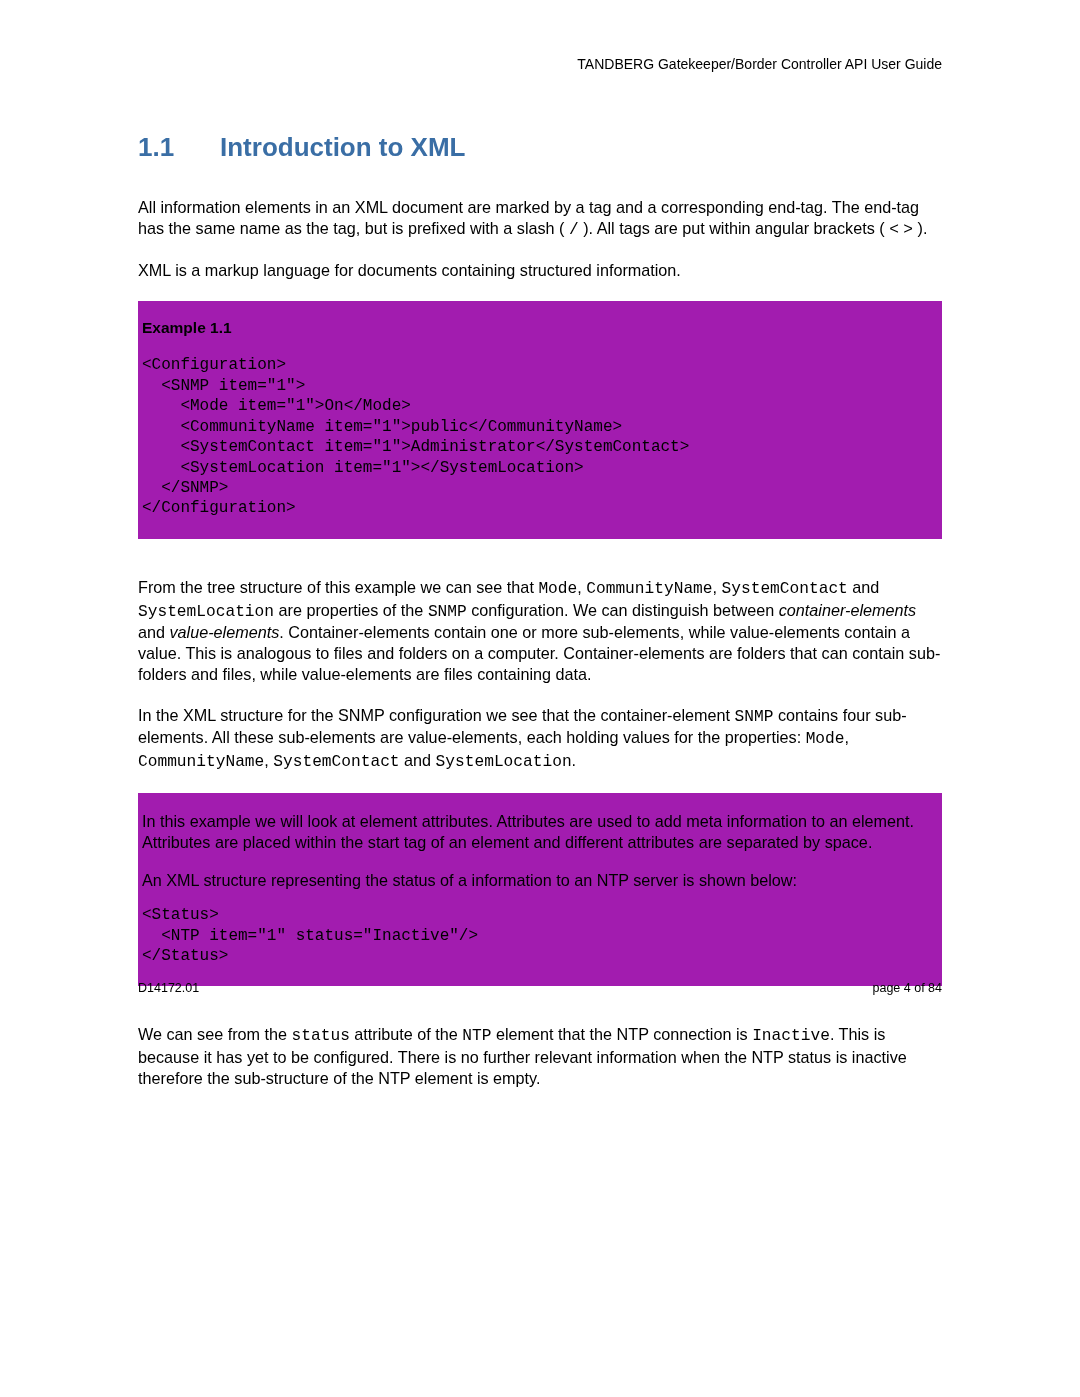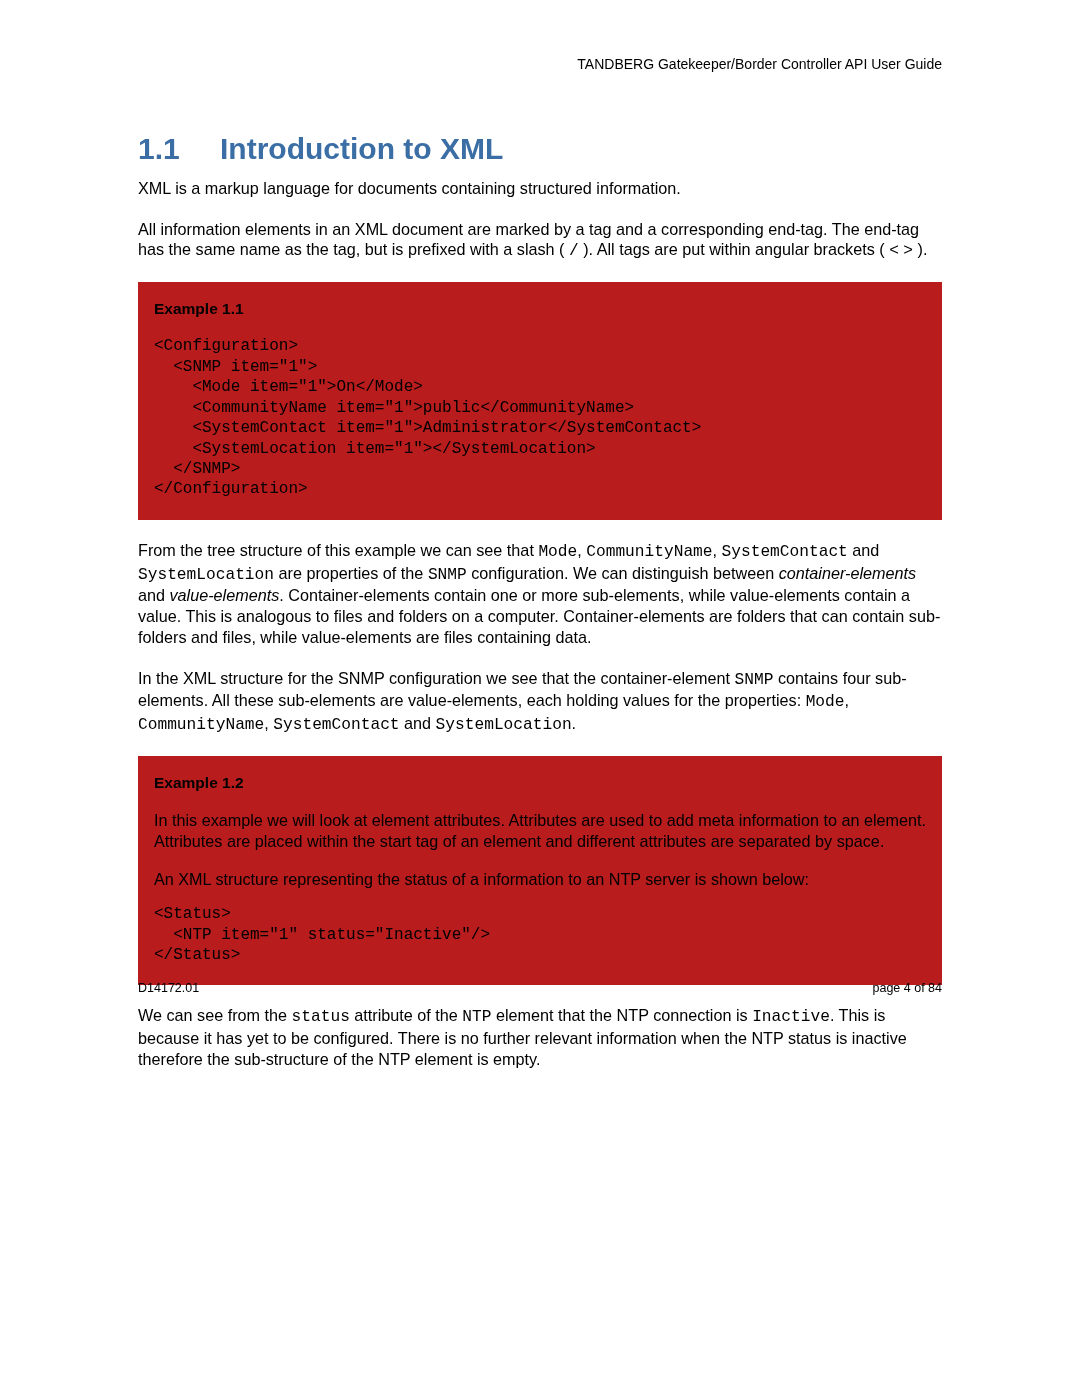--- a/index.html
+++ b/index.html
@@ -15,41 +15,41 @@
     padding: 56px 138px 50px 138px;
     position: relative;
   }
   .header-text {
     text-align: right;
     font-size: 14px;
     color: #000;
     margin-bottom: 60px;
   }
   .section-heading {
-    font-size: 30px;
+    font-size: 26px;
     font-weight: bold;
     color: #3A6EA5;
-    margin-bottom: 12px;
+    margin-bottom: 34px;
   }
   .section-heading .num {
     display: inline-block;
     width: 82px;
   }
   p.body {
     font-size: 16.2px;
     line-height: 1.28;
     margin-bottom: 20px;
     color: #000;
   }
   p.body.last { margin-bottom: 16px; }
   .example-box {
-    background: #b91c1c;
-    padding: 18px 16px 20px 16px;
+    background: #a21caf;
+    padding: 18px 16px 20px 4px;
     margin-top: 6px;
-    margin-bottom: 20px;
+    margin-bottom: 38px;
   }
   .example-title {
     font-weight: bold;
     font-size: 15.5px;
     margin-bottom: 18px;
   }
   .example-box p.body { margin-bottom: 18px; }
   .example-box p.body:last-of-type { margin-bottom: 0; }
   pre.code {
     font-family: "Courier New", Courier, monospace;
@@ -79,25 +79,25 @@
 <body>
 
 <div class="page">
 
   <div class="header-text">TANDBERG Gatekeeper/Border Controller API User Guide</div>
 
   <h1 class="section-heading">
     <span class="num">1.1</span><span>Introduction to XML</span>
   </h1>
 
-  <p class="body">XML is a markup language for documents containing structured information.</p>
-
   <p class="body">
     <span>All information elements in an XML document are marked by a tag and a corresponding end-tag. The end-tag has the same name as the tag, but is prefixed with a slash ( </span><code class="inline">/</code><span> ). All tags are put within angular brackets ( </span><code class="inline">&lt;</code><span> </span><code class="inline">&gt;</code><span> ).</span>
   </p>
+
+  <p class="body">XML is a markup language for documents containing structured information.</p>
 
   <div class="example-box">
     <div class="example-title">Example 1.1</div>
     <pre class="code">&lt;Configuration&gt;
   &lt;SNMP item="1"&gt;
     &lt;Mode item="1"&gt;On&lt;/Mode&gt;
     &lt;CommunityName item="1"&gt;public&lt;/CommunityName&gt;
     &lt;SystemContact item="1"&gt;Administrator&lt;/SystemContact&gt;
     &lt;SystemLocation item="1"&gt;&lt;/SystemLocation&gt;
   &lt;/SNMP&gt;
@@ -106,21 +106,20 @@
 
   <p class="body">
     <span>From the tree structure of this example we can see that </span><code class="inline">Mode</code><span>, </span><code class="inline">CommunityName</code><span>, </span><code class="inline">SystemContact</code><span> and </span><code class="inline">SystemLocation</code><span> are properties of the </span><code class="inline">SNMP</code><span> configuration. We can distinguish between </span><em>container-elements</em><span> and </span><em>value-elements</em><span>. Container-elements contain one or more sub-elements, while value-elements contain a value. This is analogous to files and folders on a computer. Container-elements are folders that can contain sub-folders and files, while value-elements are files containing data.</span>
   </p>
 
   <p class="body">
     <span>In the XML structure for the SNMP configuration we see that the container-element </span><code class="inline">SNMP</code><span> contains four sub-elements. All these sub-elements are value-elements, each holding values for the properties: </span><code class="inline">Mode</code><span>, </span><code class="inline">CommunityName</code><span>, </span><code class="inline">SystemContact</code><span> and </span><code class="inline">SystemLocation</code><span>.</span>
   </p>
 
   <div class="example-box">
-    <div class="example-title">Example 1.2</div>
     <p class="body">In this example we will look at element attributes. Attributes are used to add meta information to an element. Attributes are placed within the start tag of an element and different attributes are separated by space.</p>
     <p class="body">An XML structure representing the status of a information to an NTP server is shown below:</p>
     <pre class="code">&lt;Status&gt;
   &lt;NTP item="1" status="Inactive"/&gt;
 &lt;/Status&gt;</pre>
   </div>
 
   <p class="body last">
     <span>We can see from the </span><code class="inline">status</code><span> attribute of the </span><code class="inline">NTP</code><span> element that the NTP connection is </span><code class="inline">Inactive</code><span>. This is because it has yet to be configured. There is no further relevant information when the NTP status is inactive therefore the sub-structure of the NTP element is empty.</span>
   </p>

